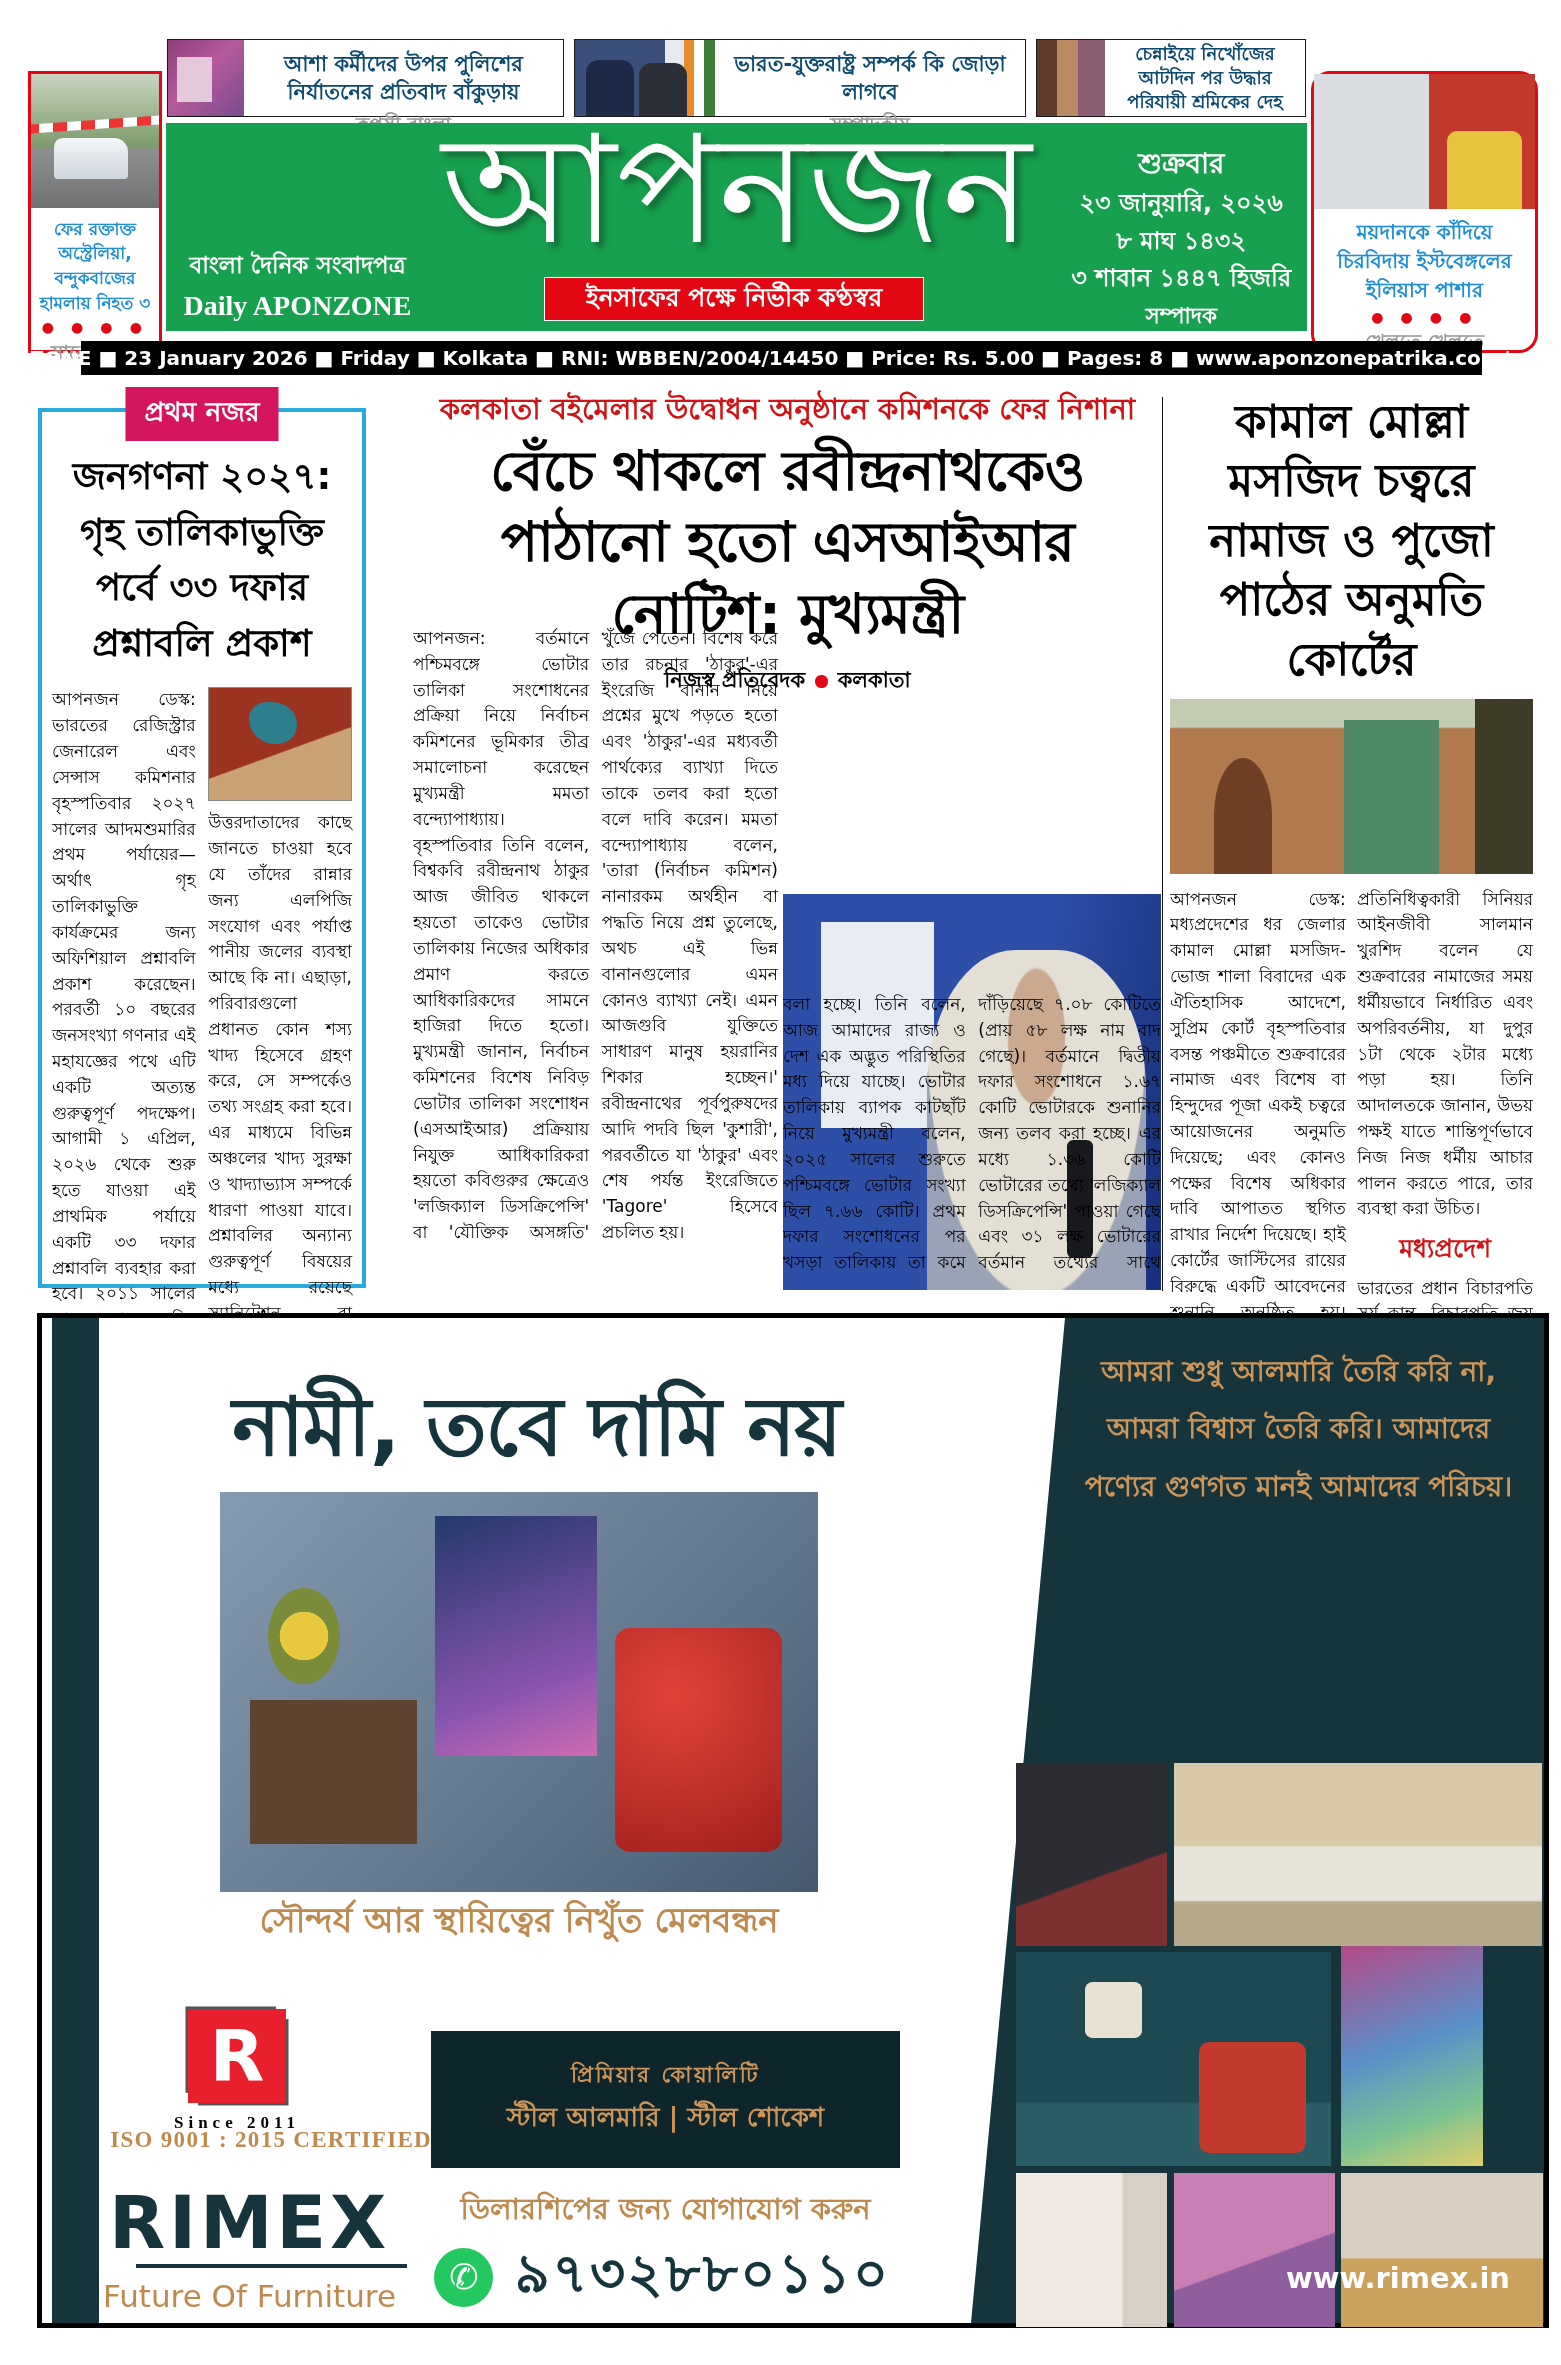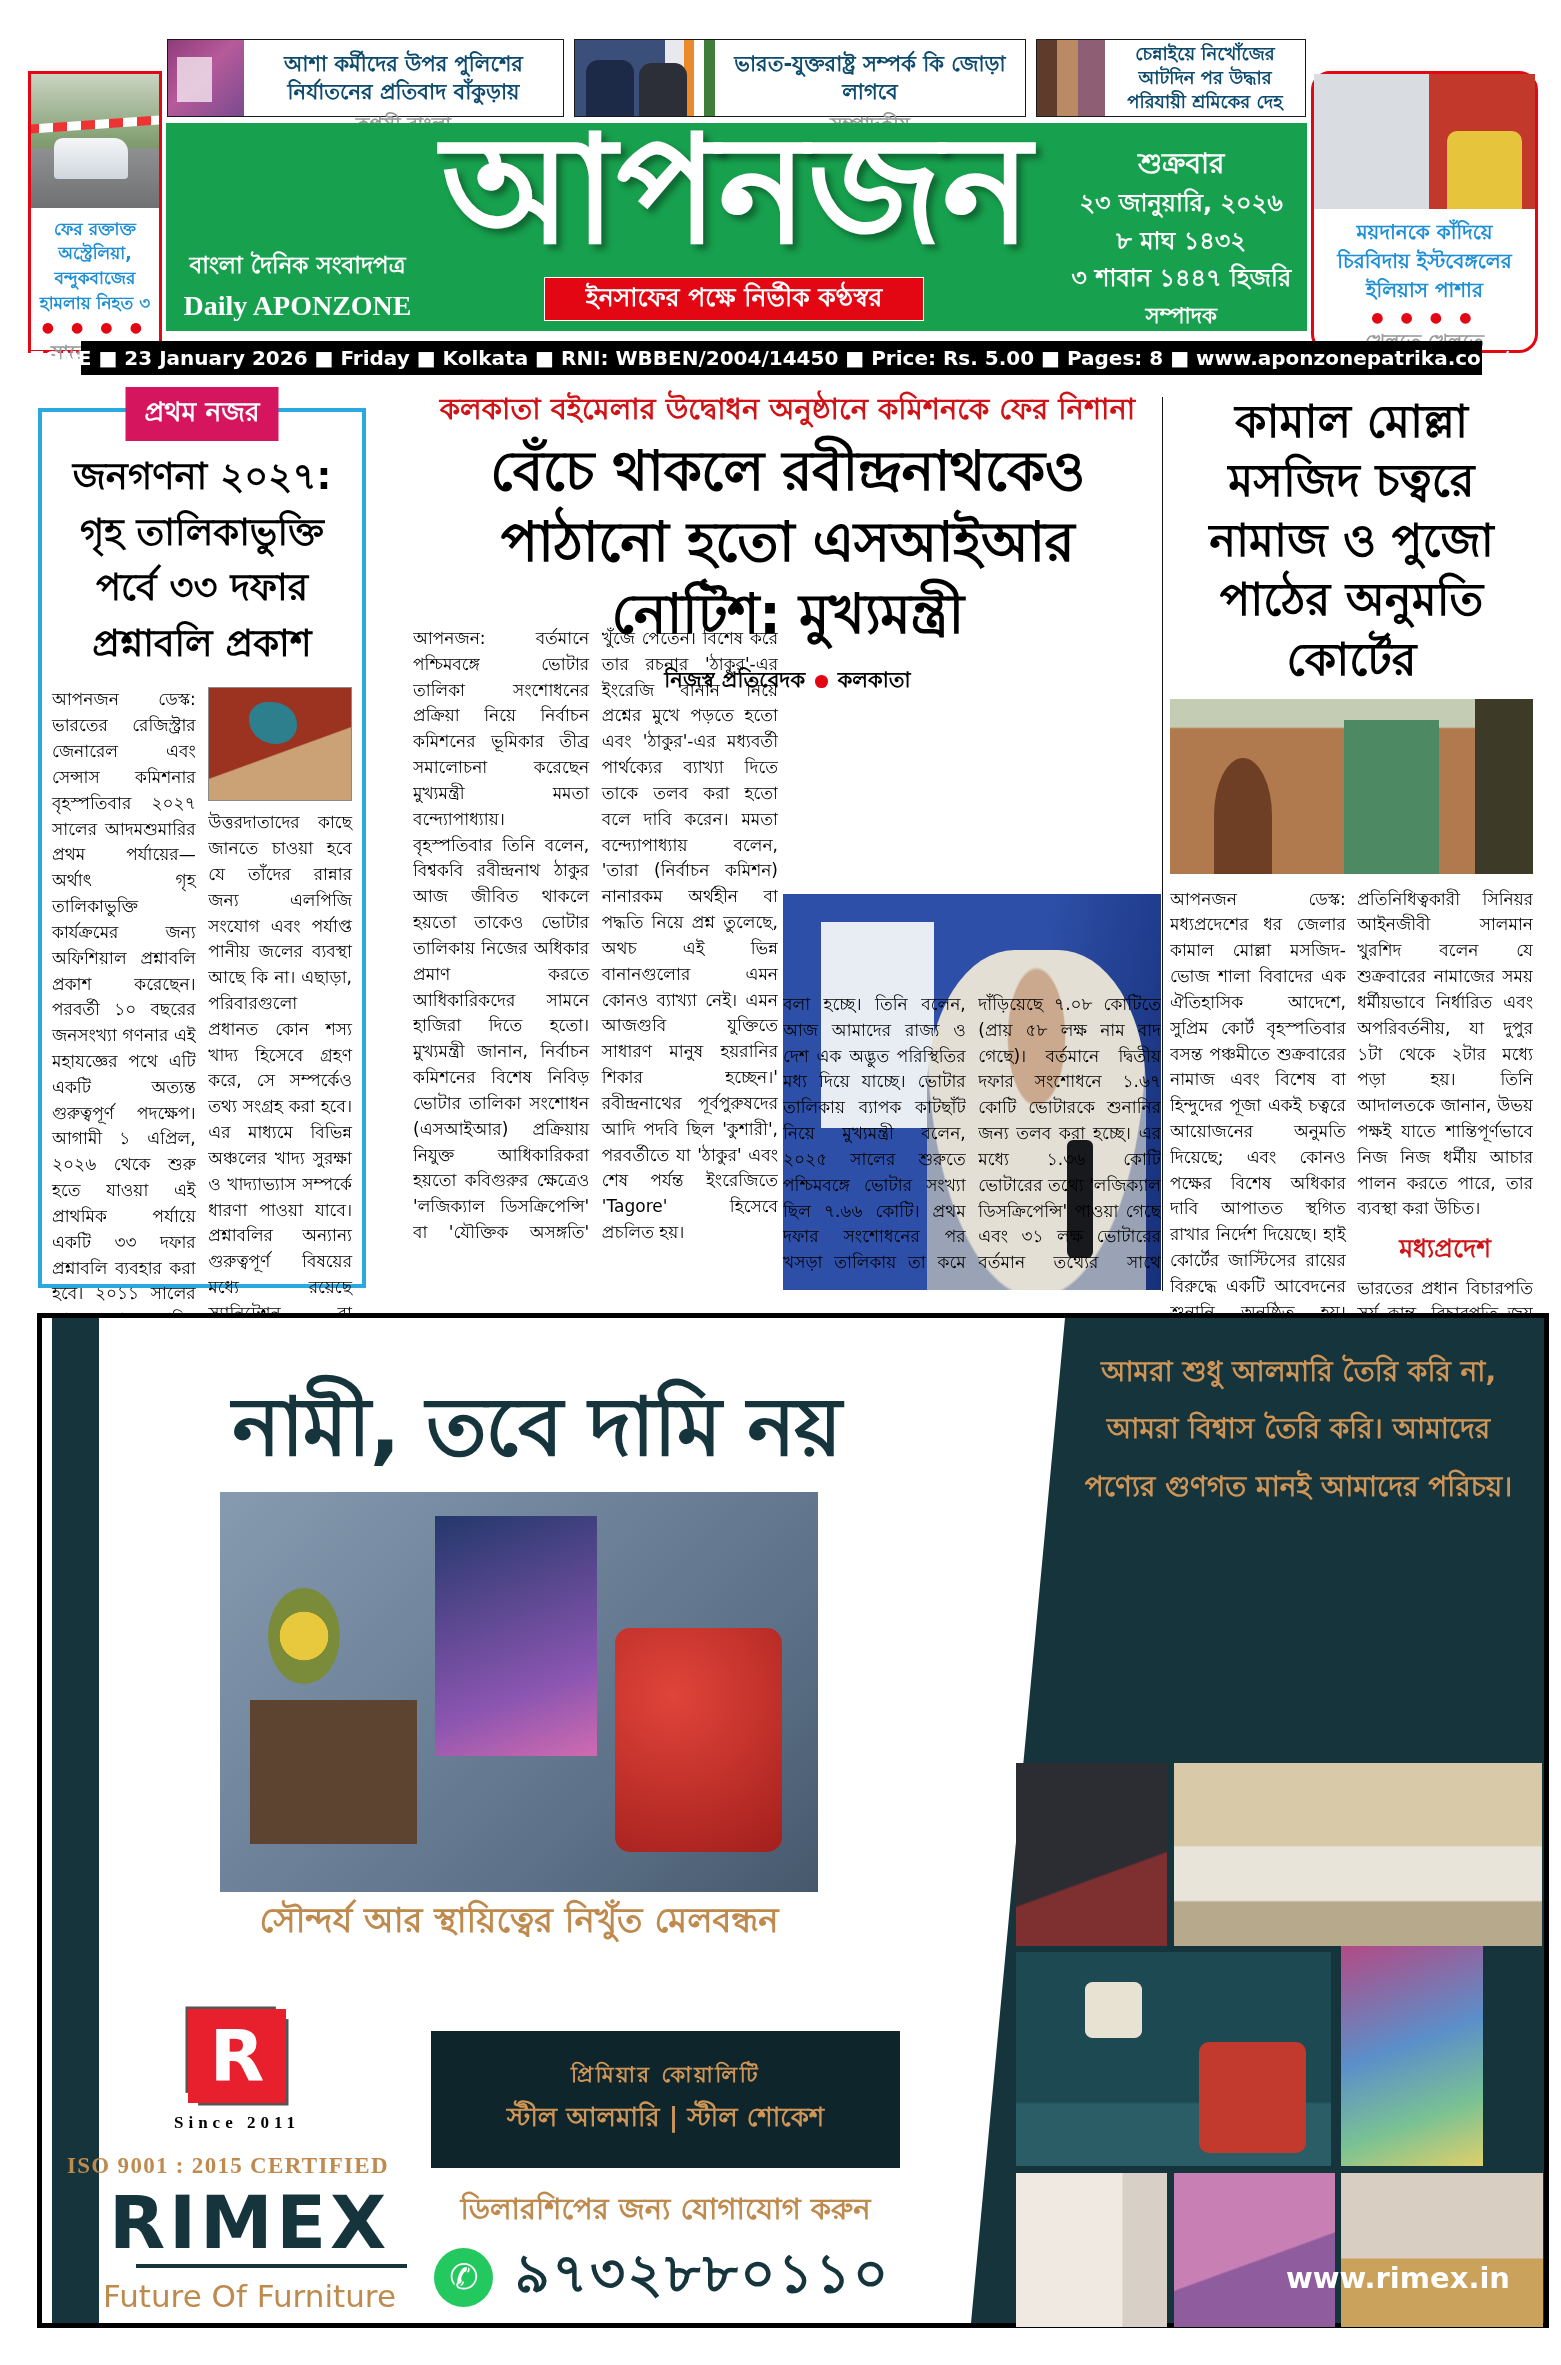--- a/index.html
+++ b/index.html
@@ -25,21 +25,21 @@
   .ph-protest{background:linear-gradient(135deg,#8e3d7a 0%,#b65a9a 45%,#7a4b8f 100%);}
   .ph-protest .banner{position:absolute;left:12%;top:22%;width:46%;height:60%;background:#f3e6ef;opacity:.8;}
   .ph-trump{background:linear-gradient(90deg,#3a4f79 0 64%,#e7e9ee 64% 78%,#e98a2b 78% 85%,#ffffff 85% 92%,#3f7d3a 92% 100%);}
   .ph-trump .suit{position:absolute;left:8%;bottom:0;width:34%;height:74%;background:#1d2a47;border-radius:12.6px 12.6px 0 0;}
   .ph-trump .suit2{position:absolute;left:46%;bottom:0;width:34%;height:70%;background:#2c2f38;border-radius:12.6px 12.6px 0 0;}
   .ph-chennai{background:linear-gradient(90deg,#5e3b2a 0 30%,#b98a64 30% 60%,#8e5f74 60% 100%);}
   .ph-duo{background:linear-gradient(90deg,#d9dde1 0 52%,#c2392b 52% 100%);}
   .ph-duo .jersey{position:absolute;right:6%;bottom:0;width:34%;height:58%;background:#e6c43c;border-radius:10px 10px 0 0;}
   
   .masthead{background:#17A04D;}
-  .mast-title{position:absolute;left:0;right:0;top:-11.3px;text-align:center;color:#fff;font-weight:bold;
+  .mast-title{position:absolute;left:0;right:0;top:-11.3px;text-align:center;color:#fff;font-weight:normal;
               font-size:150px;line-height:1.05;text-shadow:5px 5px 6.3px rgba(0,0,0,.35);}
   .mast-left{position:absolute;left:17.6px;bottom:8.8px;color:#fff;text-align:center;}
   .mast-left .bn{font-size:23px;font-weight:bold;}
   .mast-left .en{font-family:"Liberation Serif",serif;font-size:28px;font-weight:bold;margin-top:3.8px;}
   .slogan{position:absolute;left:378px;bottom:10px;width:378px;height:42px;background:#E30613;border:1.9px solid #fff;
           color:#fff;font-weight:bold;font-size:25px;display:flex;align-items:center;justify-content:center;}
   .mast-right{position:absolute;right:6.3px;top:19px;width:239px;text-align:center;color:#fff;line-height:1.55;}
   .mr-day{font-size:28px;font-weight:bold;}
   .mr-line{font-size:24px;font-weight:bold;}
   .mr-ed{font-size:21.4px;font-weight:bold;display:inline-block;border-bottom:1.9px solid #fff;padding-bottom:2.5px;margin-top:2.5px;}
@@ -91,21 +91,21 @@
   .sr-chair{position:absolute;left:66%;top:34%;width:28%;height:56%;background:radial-gradient(circle at 35% 30%,#e0443a,#a31f1c);border-radius:15px;}
   .sr-cabinet{position:absolute;left:5%;top:52%;width:28%;height:36%;background:linear-gradient(180deg,#7a5a3e,#4e3categ);background-color:#5d4430;}
   .sr-flowers{position:absolute;left:8%;top:24%;width:12%;height:24%;background:radial-gradient(circle,#e8c93e 0 40%,#7a8c3a 41% 100%);border-radius:50%;}
   .tagline{position:absolute;left:178px;top:576px;width:598px;text-align:center;color:#BE8A4E;
            font-weight:bold;font-size:34px;}
   .logo-square{position:absolute;left:146px;top:691px;width:98px;height:94px;background:#E8202D;
                display:flex;align-items:center;justify-content:center;color:#fff;font-weight:bold;font-size:71px;
                box-shadow:-6.3px -6.3px 0 -3.8px #555, 6.3px 6.3px 0 -3.8px #555;}
   .since{position:absolute;left:113px;top:795px;width:164px;text-align:center;font-family:"Liberation Serif",serif;
          font-size:17px;letter-spacing:5px;font-weight:bold;}
-  .iso{position:absolute;left:25px;top:835px;width:365px;text-align:left;color:#BE8A4E;font-weight:bold;
+  .iso{position:absolute;left:25px;top:809px;width:365px;text-align:right;color:#BE8A4E;font-weight:bold;
        font-size:23px;font-family:"Liberation Serif",serif;letter-spacing:1.3px;}
   .rimex{position:absolute;left:25px;top:862px;width:365px;text-align:center;color:#15343C;font-weight:bold;
          font-size:73px;letter-spacing:3.8px;}
   .rimex-rule{position:absolute;left:94px;top:946px;width:271px;height:4.4px;background:#15343C;}
   .future{position:absolute;left:25px;top:960px;width:365px;text-align:center;color:#BE8A4E;font-size:31px;}
   .pbox{position:absolute;left:389px;top:713px;width:469px;height:137px;background:#0D252B;
         display:flex;flex-direction:column;align-items:center;justify-content:center;gap:3.8px;}
   .pbox-l1{color:#CE9557;font-weight:bold;font-size:21.4px;letter-spacing:2.5px;}
   .pbox-l2{color:#fff;font-weight:bold;font-size:43px;}
   .pbox-l3{color:#CE9557;font-weight:bold;font-size:26px;}

